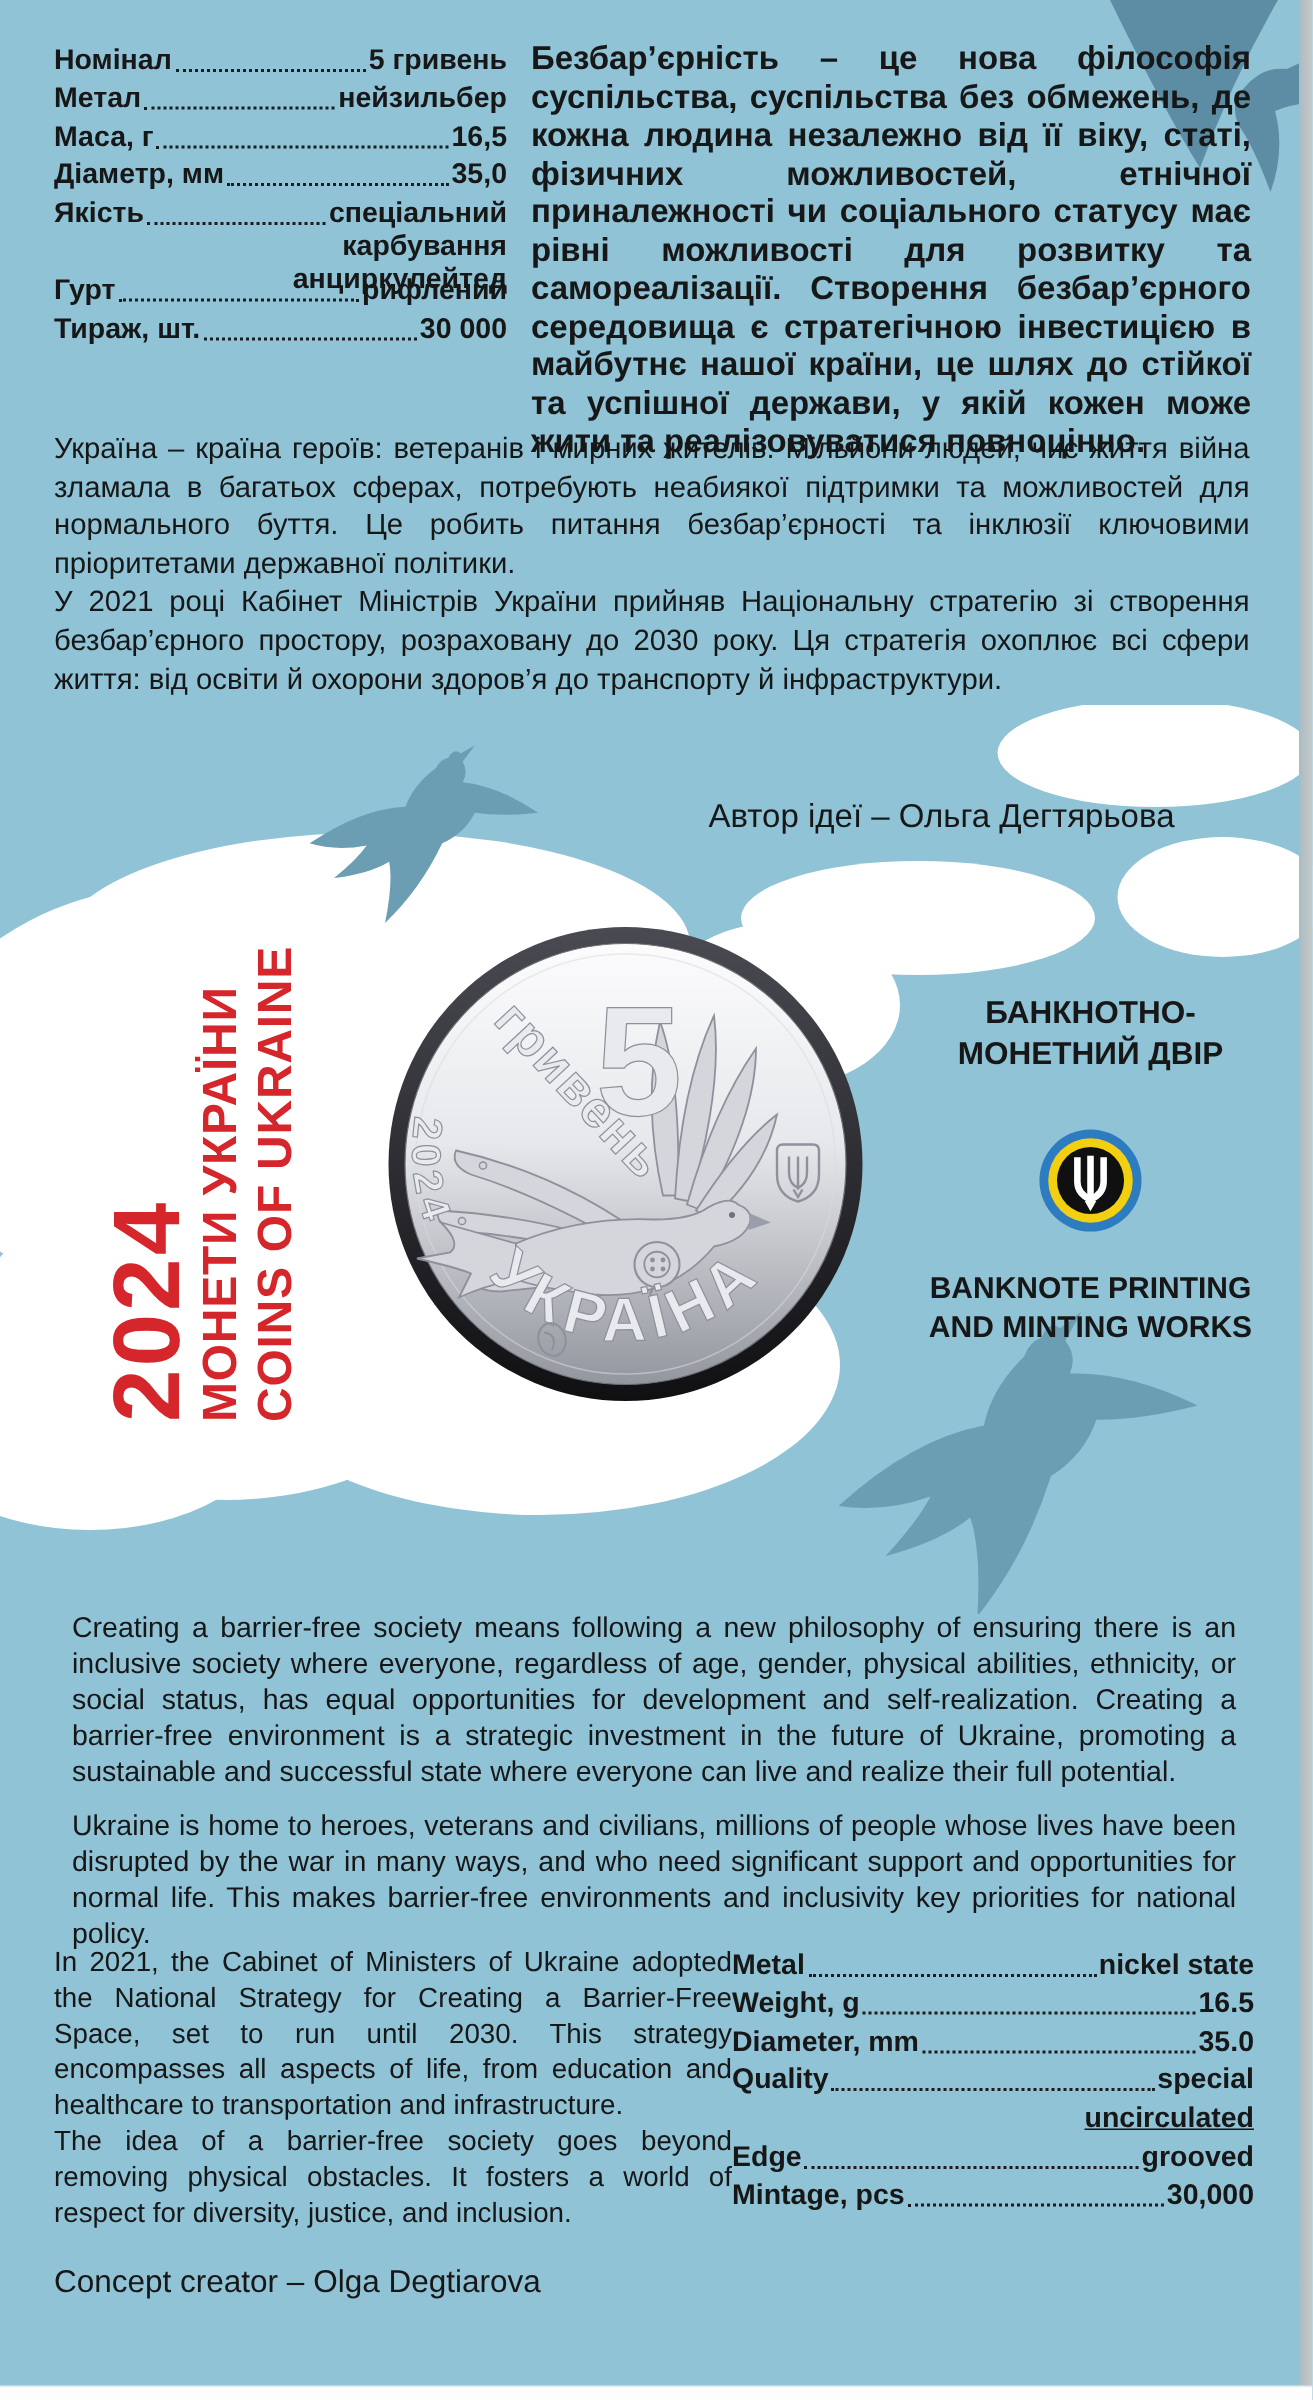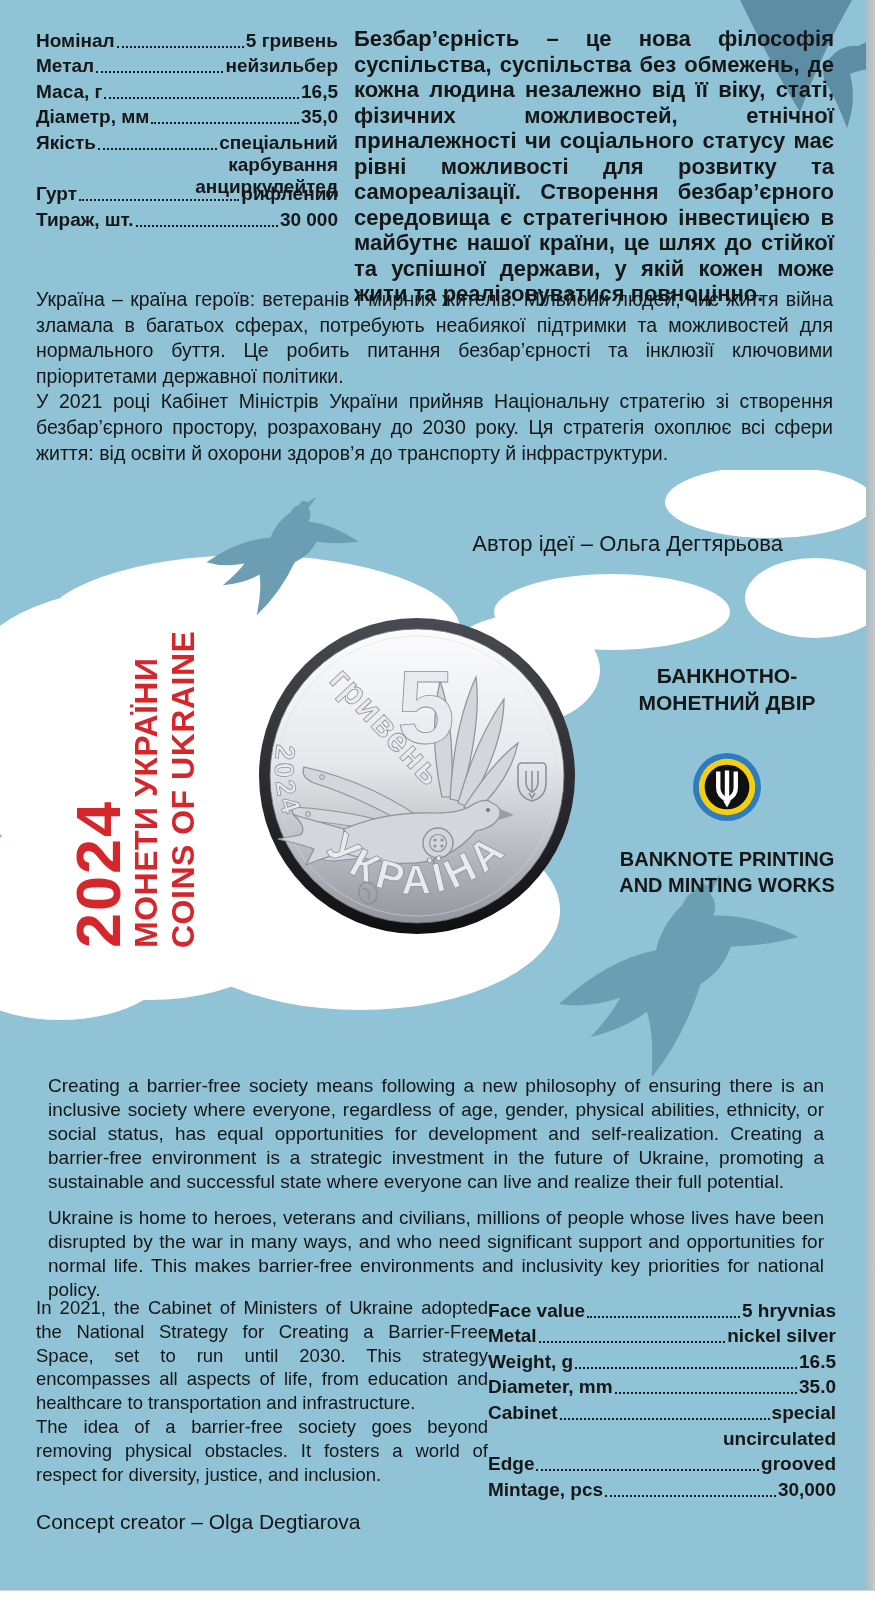--- a/index.html
+++ b/index.html
@@ -11,21 +11,21 @@
   .cloud{fill:var(--cloud,#ffffff);}
   .bird{fill:var(--bird,#6b9db3);}
   .bird-dark{fill:var(--bird-dark,#5d8da5);}
 
   
   .top-section{position:absolute;top:26px;left:36px;width:798px;display:flex;gap:16px;}
   .specs{width:302px;flex:none;font-size:19px;font-weight:bold;}
   .spec-row{display:flex;align-items:flex-end;height:25.6px;white-space:nowrap;}
   .spec-dots{flex:1;border-bottom:2.6px dotted #1c1c1e;margin:0 2px 4px 2px;min-width:10px;}
   .spec-row.cont{justify-content:space-between;flex-direction:column;}
-  .spec-row.cont-right{justify-content:flex-end;}
+  .spec-row.cont-right{justify-content:flex-end;text-decoration:underline;}
   .intro{flex:1;font-size:22px;font-weight:bold;line-height:25.5px;text-align:justify;}
 
   .paras-uk{position:absolute;top:287px;left:36px;width:797px;font-size:19.5px;line-height:25.6px;text-align:justify;}
   .paras-uk p{margin:0;}
 
   .author-line{position:absolute;top:531px;right:92px;font-size:22px;}
 
   
   .banner{position:absolute;left:68px;top:576px;width:142px;height:372px;}
   .banner-inner{width:372px;height:142px;transform:rotate(-90deg) translateX(-372px);transform-origin:top left;display:flex;flex-direction:column;color:var(--accent-red,#d5262b);font-weight:bold;}
@@ -245,41 +245,36 @@
     <p>Ukraine is home to heroes, veterans and civilians, millions of people whose lives have been disrupted by the war in many ways, and who need significant support and opportunities for normal life. This makes barrier-free environments and inclusivity key priorities for national policy.</p>
   </div>
 
   <div class="bottom-cols">
     <div class="col-left">
       <p>In 2021, the Cabinet of Ministers of Ukraine adopted the National Strategy for Creating a Barrier-Free Space, set to run until 2030. This strategy encompasses all aspects of life, from education and healthcare to transportation and infrastructure.</p>
       <p>The idea of a barrier-free society goes beyond removing physical obstacles. It fosters a world of respect for diversity, justice, and inclusion.</p>
     </div>
     <div class="specs-en">
       <div class="spec-row">
-        <span>Face value</span>
-        <span class="spec-dots"></span>
-        <span>5 hryvnias</span>
-      </div>
-      <div class="spec-row">
         <span>Metal</span>
         <span class="spec-dots"></span>
-        <span>nickel silver</span>
+        <span>nickel state</span>
       </div>
       <div class="spec-row">
         <span>Weight, g</span>
         <span class="spec-dots"></span>
         <span>16.5</span>
       </div>
       <div class="spec-row">
         <span>Diameter, mm</span>
         <span class="spec-dots"></span>
         <span>35.0</span>
       </div>
       <div class="spec-row">
-        <span>Cabinet</span>
+        <span>Quality</span>
         <span class="spec-dots"></span>
         <span>special</span>
       </div>
       <div class="spec-row cont-right">
         <span>uncirculated</span>
       </div>
       <div class="spec-row">
         <span>Edge</span>
         <span class="spec-dots"></span>
         <span>grooved</span>

